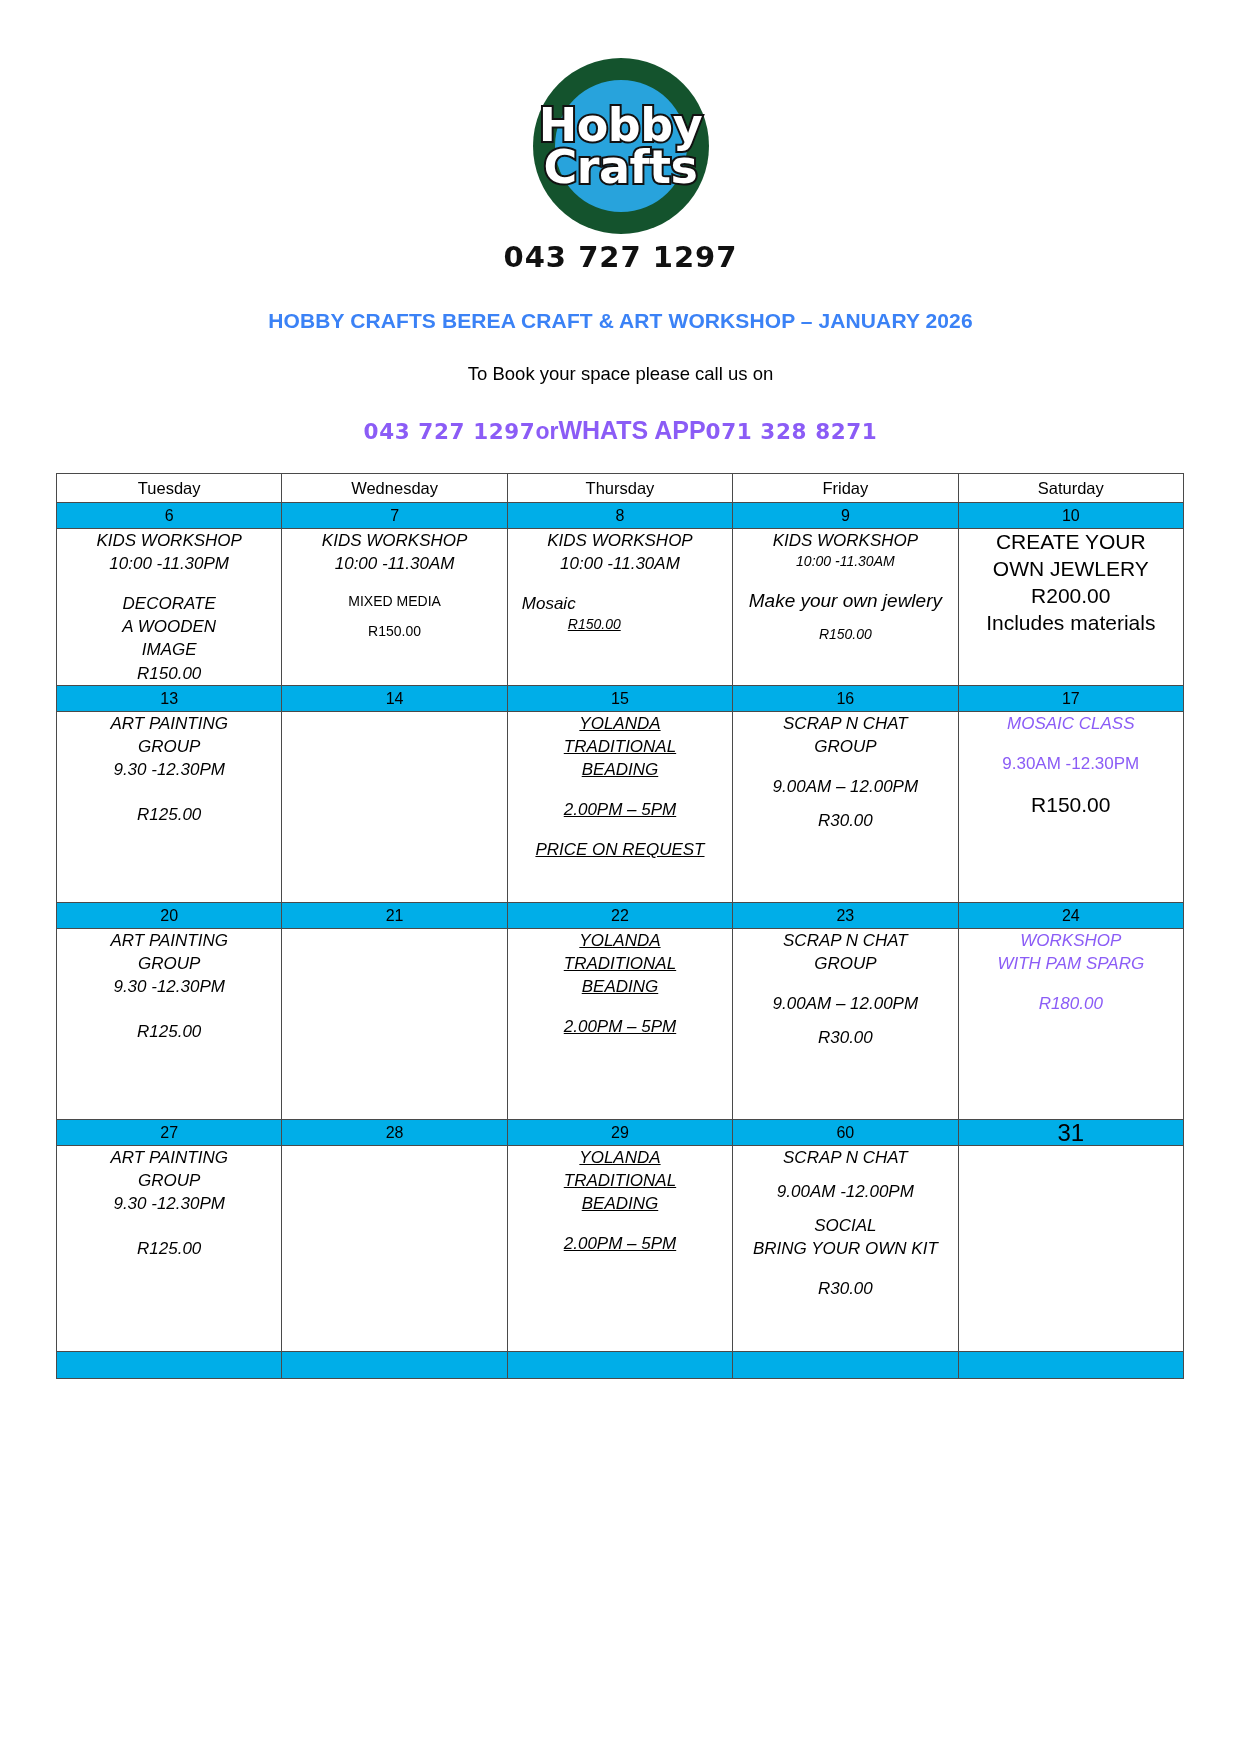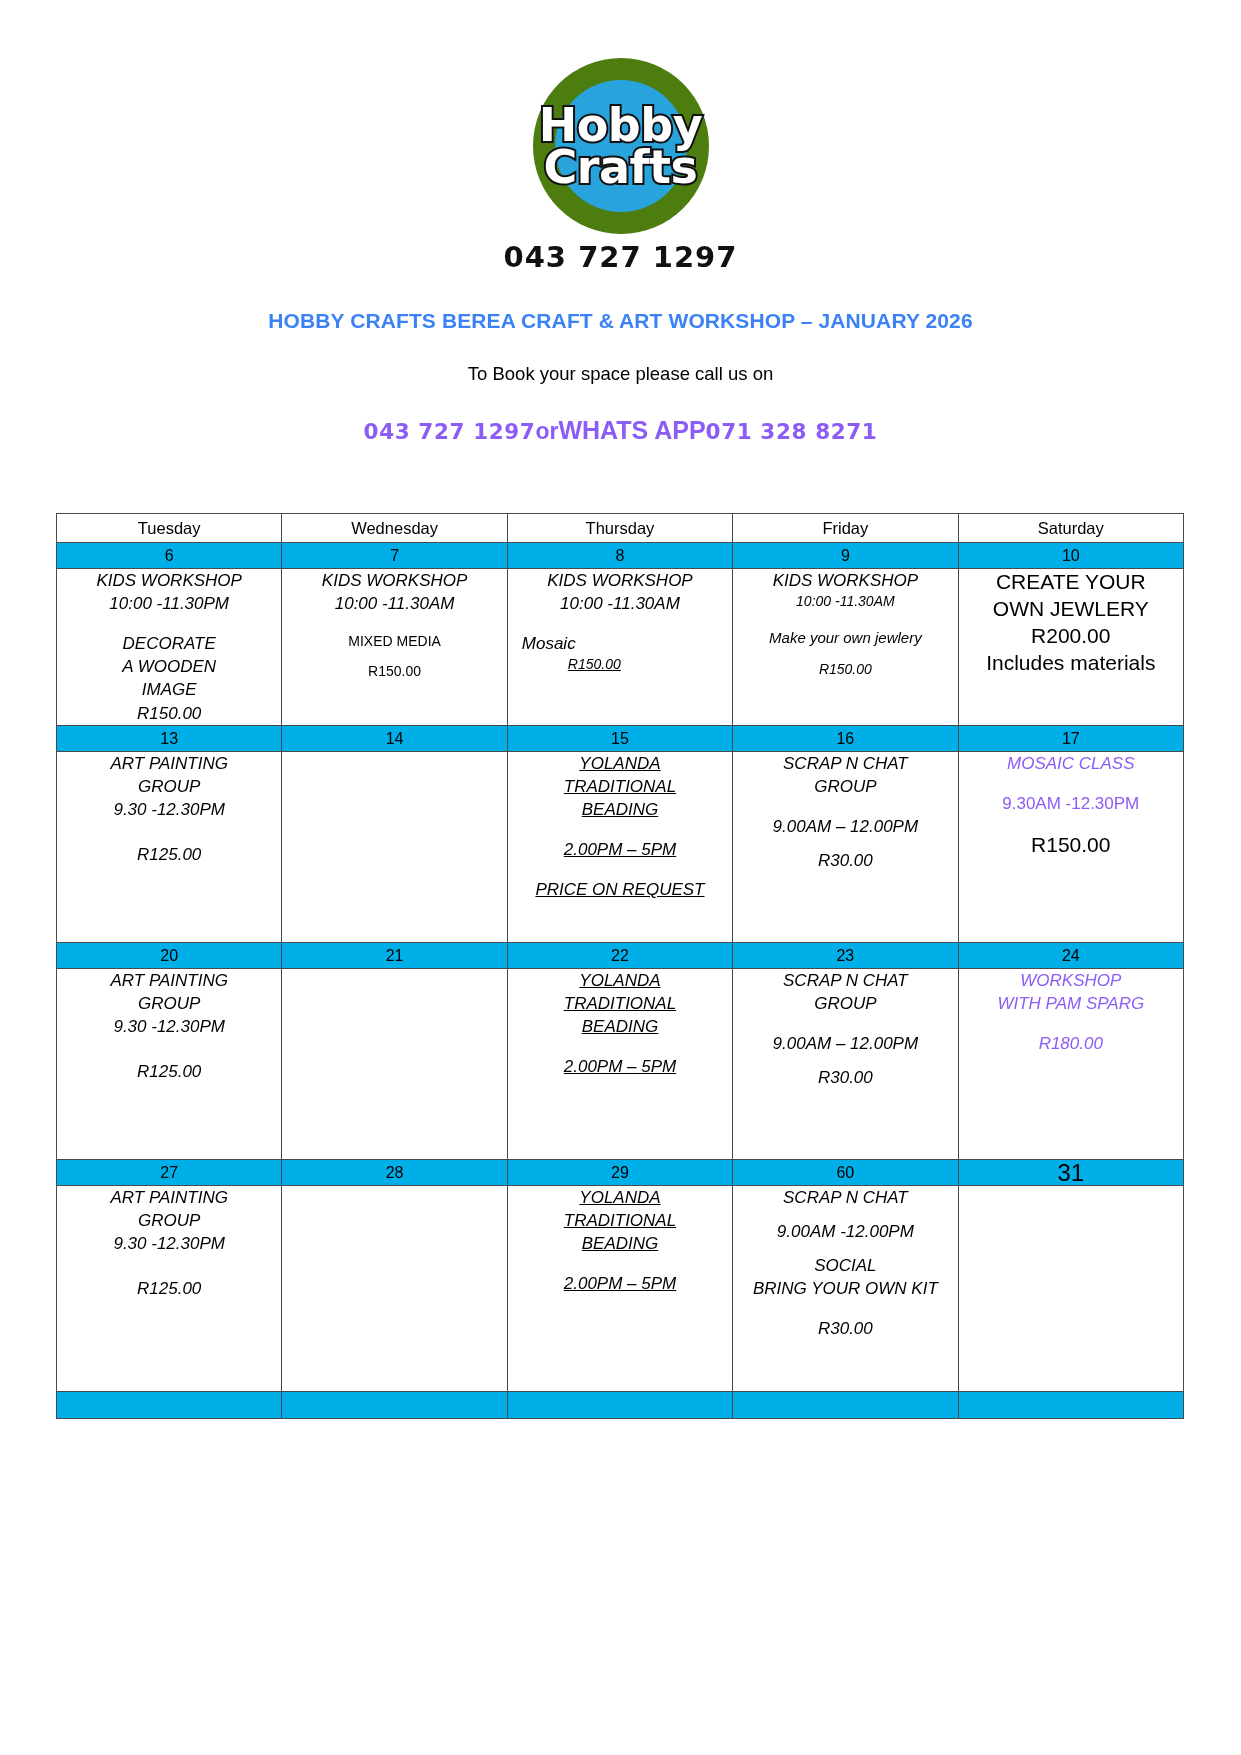--- a/index.html
+++ b/index.html
@@ -27,21 +27,21 @@
   
   .logo-block {
     text-align: center;
     padding-top: 58px;
   }
   .logo-mark {
     width: 176px;
     height: 176px;
     margin: 0 auto;
     border-radius: 50%;
-    background: #4d7c0f;
+    background: #14532d;
     position: relative;
     display: block;
   }
   .logo-inner {
     position: absolute;
     left: 50%;
     top: 50%;
     transform: translate(-50%, -50%);
     width: 132px;
     height: 132px;
@@ -107,21 +107,21 @@
     font-family: "Liberation Sans", sans-serif;
     font-size: 23px;
   }
   .phones .wa {
     font-family: "Liberation Sans", sans-serif;
     font-size: 25px;
   }
 
   
   .cal-wrap {
-    margin-top: 68px;
+    margin-top: 28px;
     padding: 0 57px 0 56px;
   }
   table.cal {
     width: 100%;
     border-collapse: collapse;
     table-layout: fixed;
   }
   table.cal td {
     border: 1px solid #4a4a4a;
     vertical-align: top;
@@ -156,21 +156,21 @@
   .bodycell.r1 { height: 150px; }
   .bodycell.r4 { height: 205px; }
 
   .ln { display: block; }
   .ln.gap { margin-top: 17px; }
   .ln.gap-sm { margin-top: 11px; }
   .ln.gap-lg { margin-top: 22px; }
   .ln.u { text-decoration: underline; }
   .ln.plain { font-style: normal; }
   .ln.small { font-size: 14px; }
-  .ln.tiny { font-size: 15px; }
+  .ln.tiny { font-size: 19px; }
   .ln.left { text-align: left; padding-left: 14px; }
   .ln.right-ind { text-align: left; padding-left: 60px; }
   .ln.big { font-size: 21px; font-style: normal; line-height: 1.28; }
   .ln.blue { color: #8b5cf6; }
 </style>
 </head>
 <body>
 
 <div class="page">
 

